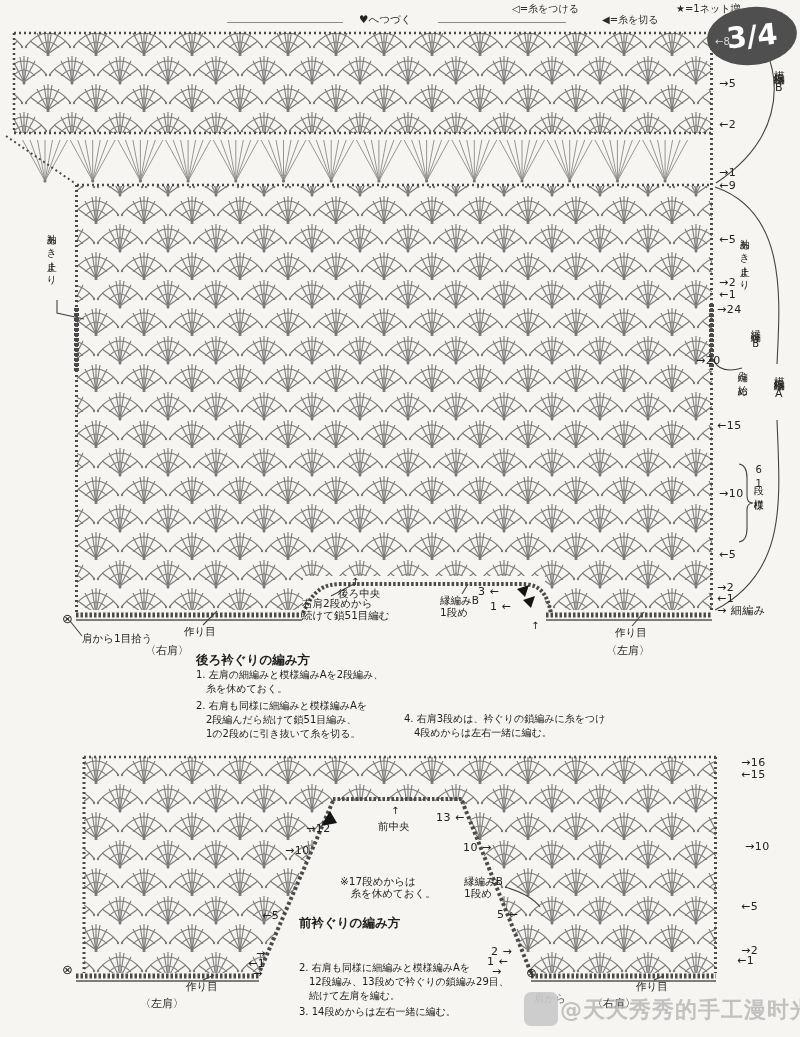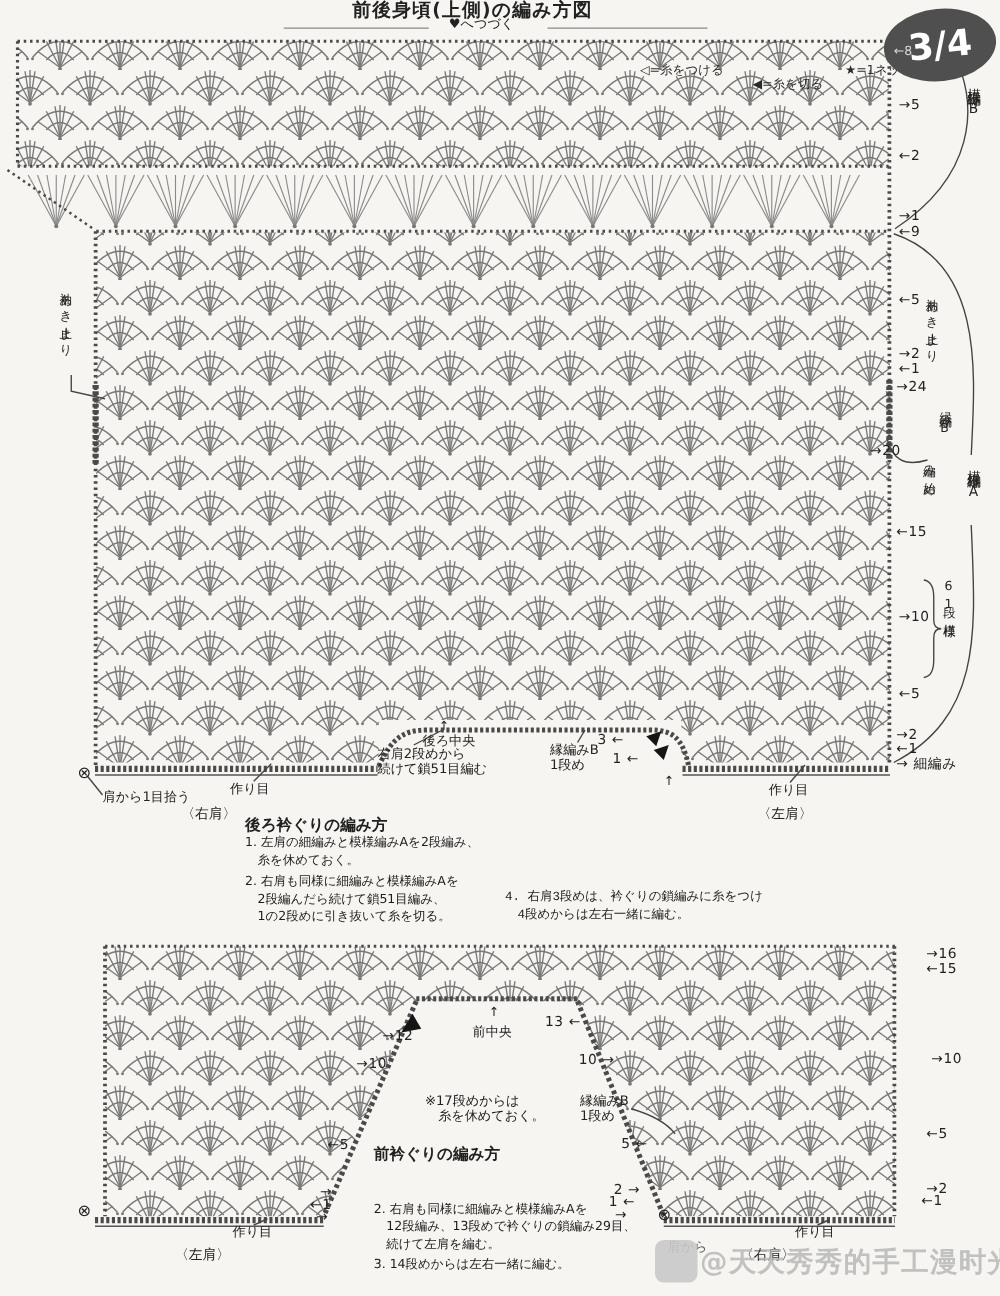--- a/index.html
+++ b/index.html
@@ -4,21 +4,21 @@
 <style>
   html,body{margin:0;padding:0;background:#dddbd6;}
   #page{position:relative;width:800px;height:1037px;background:#f6f5f1;overflow:hidden;
         font-family:"DejaVu Sans","Liberation Sans",sans-serif;color:#1f1f1f;}
   #lace{position:absolute;left:0;top:0;width:800px;height:1037px;z-index:1;}
   .ann{position:absolute;font-size:10.5px;line-height:1.12;white-space:pre;color:#222;z-index:5;}
   .num{font-size:11px;letter-spacing:0.5px;}
   .vert{writing-mode:vertical-rl;text-orientation:upright;letter-spacing:1.5px;}
   .pre{white-space:pre-line;}
   .title{font-weight:bold;font-size:15px;letter-spacing:1px;text-align:center;}
-  .legend{font-size:10px;color:#2a2a2a;margin-top:48px;}
+  .legend{font-size:10px;color:#2a2a2a;}
   .badge{position:absolute;left:707px;top:7px;width:90px;height:58px;background:#4f4f4f;
          border-radius:50%;transform:rotate(-6deg);z-index:10;display:flex;
          align-items:center;justify-content:center;color:#fff;font-size:29px;font-weight:bold;}
   .hline{position:absolute;height:1px;background:#8a8a8a;z-index:4;}
   .inst-title{position:absolute;font-weight:bold;font-size:12.5px;z-index:6;white-space:pre;}
   .inst{position:absolute;font-size:10px;line-height:1.40;white-space:pre-line;z-index:6;color:#1c1c1c;}
   .wm{position:absolute;left:560px;top:995px;font-size:22px;font-weight:bold;
       color:rgba(182,182,182,0.82);z-index:22;letter-spacing:1px;white-space:pre;}
   .wm-avatar{position:absolute;left:524px;top:992px;width:34px;height:34px;background:#c9c9c9;
       border-radius:7px;z-index:21;opacity:0.9;}
@@ -225,21 +225,20 @@
   <path d="M462,594 L468,584" stroke="#444" stroke-width="1.1" fill="none"></path>
   <path d="M70,621 L82,636" stroke="#444" stroke-width="1.1" fill="none"></path>
   <path d="M505,887 C522,892 534,899 540,907" stroke="#444" stroke-width="1.1" fill="none"></path>
   <path d="M203,980 L214,975" stroke="#444" stroke-width="1.1" fill="none"></path>
   <path d="M654,980 L663,976" stroke="#444" stroke-width="1.1" fill="none"></path>
   <polygon points="517,589 529,585 525,597" fill="#151515"></polygon>
   <polygon points="523,600 535,596 531,608" fill="#151515"></polygon>
   <polygon points="321,826 330,811 337,823" fill="#151515"></polygon>
   </svg></div>
 
-  <div class="ann title" style="left:218px;top:0;width:320px;">前後身頃(上側)の編み方図</div>
   <div class="ann legend" style="left:512px;top:3px;">◁=糸をつける</div>
   <div class="ann legend" style="left:602px;top:14px;">◀=糸を切る</div>
   <div class="ann legend" style="left:676px;top:3px;">★=1ネット増</div>
   <div class="badge">3/4</div>
   <div class="ann" style="left:715px;top:36px;color:#d8d8d8;z-index:11;font-size:10px;">←8</div>
   <div class="ann" style="left:359px;top:14px;">♥へつづく</div>
   <div class="hline" style="left:227px;top:22px;width:116px;"></div>
   <div class="hline" style="left:438px;top:22px;width:128px;"></div>
 
   <div class="ann num" style="left:719px;top:78px;">→5</div>
@@ -281,21 +280,21 @@
   <div class="ann" style="left:531px;top:620px;font-size:10px;">↑</div>
   <div class="ann" style="left:615px;top:627px;">作り目</div>
   <div class="ann" style="left:606px;top:645px;font-size:11px;">〈左肩〉</div>
 
   <div class="inst-title" style="left:196px;top:652px;">後ろ衿ぐりの編み方</div>
   <div class="inst" style="left:196px;top:668px;">1. 左肩の細編みと模様編みAを2段編み、
 　糸を休めておく。</div>
   <div class="inst" style="left:196px;top:699px;">2. 右肩も同様に細編みと模様編みAを
 　2段編んだら続けて鎖51目編み、
 　1の2段めに引き抜いて糸を切る。</div>
-  <div class="inst" style="left:404px;top:712px;font-family:Liberation Mono, monospace;">4. 右肩3段めは、衿ぐりの鎖編みに糸をつけ
+  <div class="inst" style="left:404px;top:712px;">4. 右肩3段めは、衿ぐりの鎖編みに糸をつけ
 　4段めからは左右一緒に編む。</div>
 
   <div class="ann num" style="left:741px;top:757px;">→16</div>
   <div class="ann num" style="left:741px;top:769px;">←15</div>
   <div class="ann num" style="left:745px;top:841px;">→10</div>
   <div class="ann num" style="left:741px;top:901px;">←5</div>
   <div class="ann num" style="left:741px;top:945px;">→2</div>
   <div class="ann num" style="left:737px;top:955px;">←1</div>
 
   <div class="ann num" style="left:306px;top:823px;text-align:center;">→12</div>

